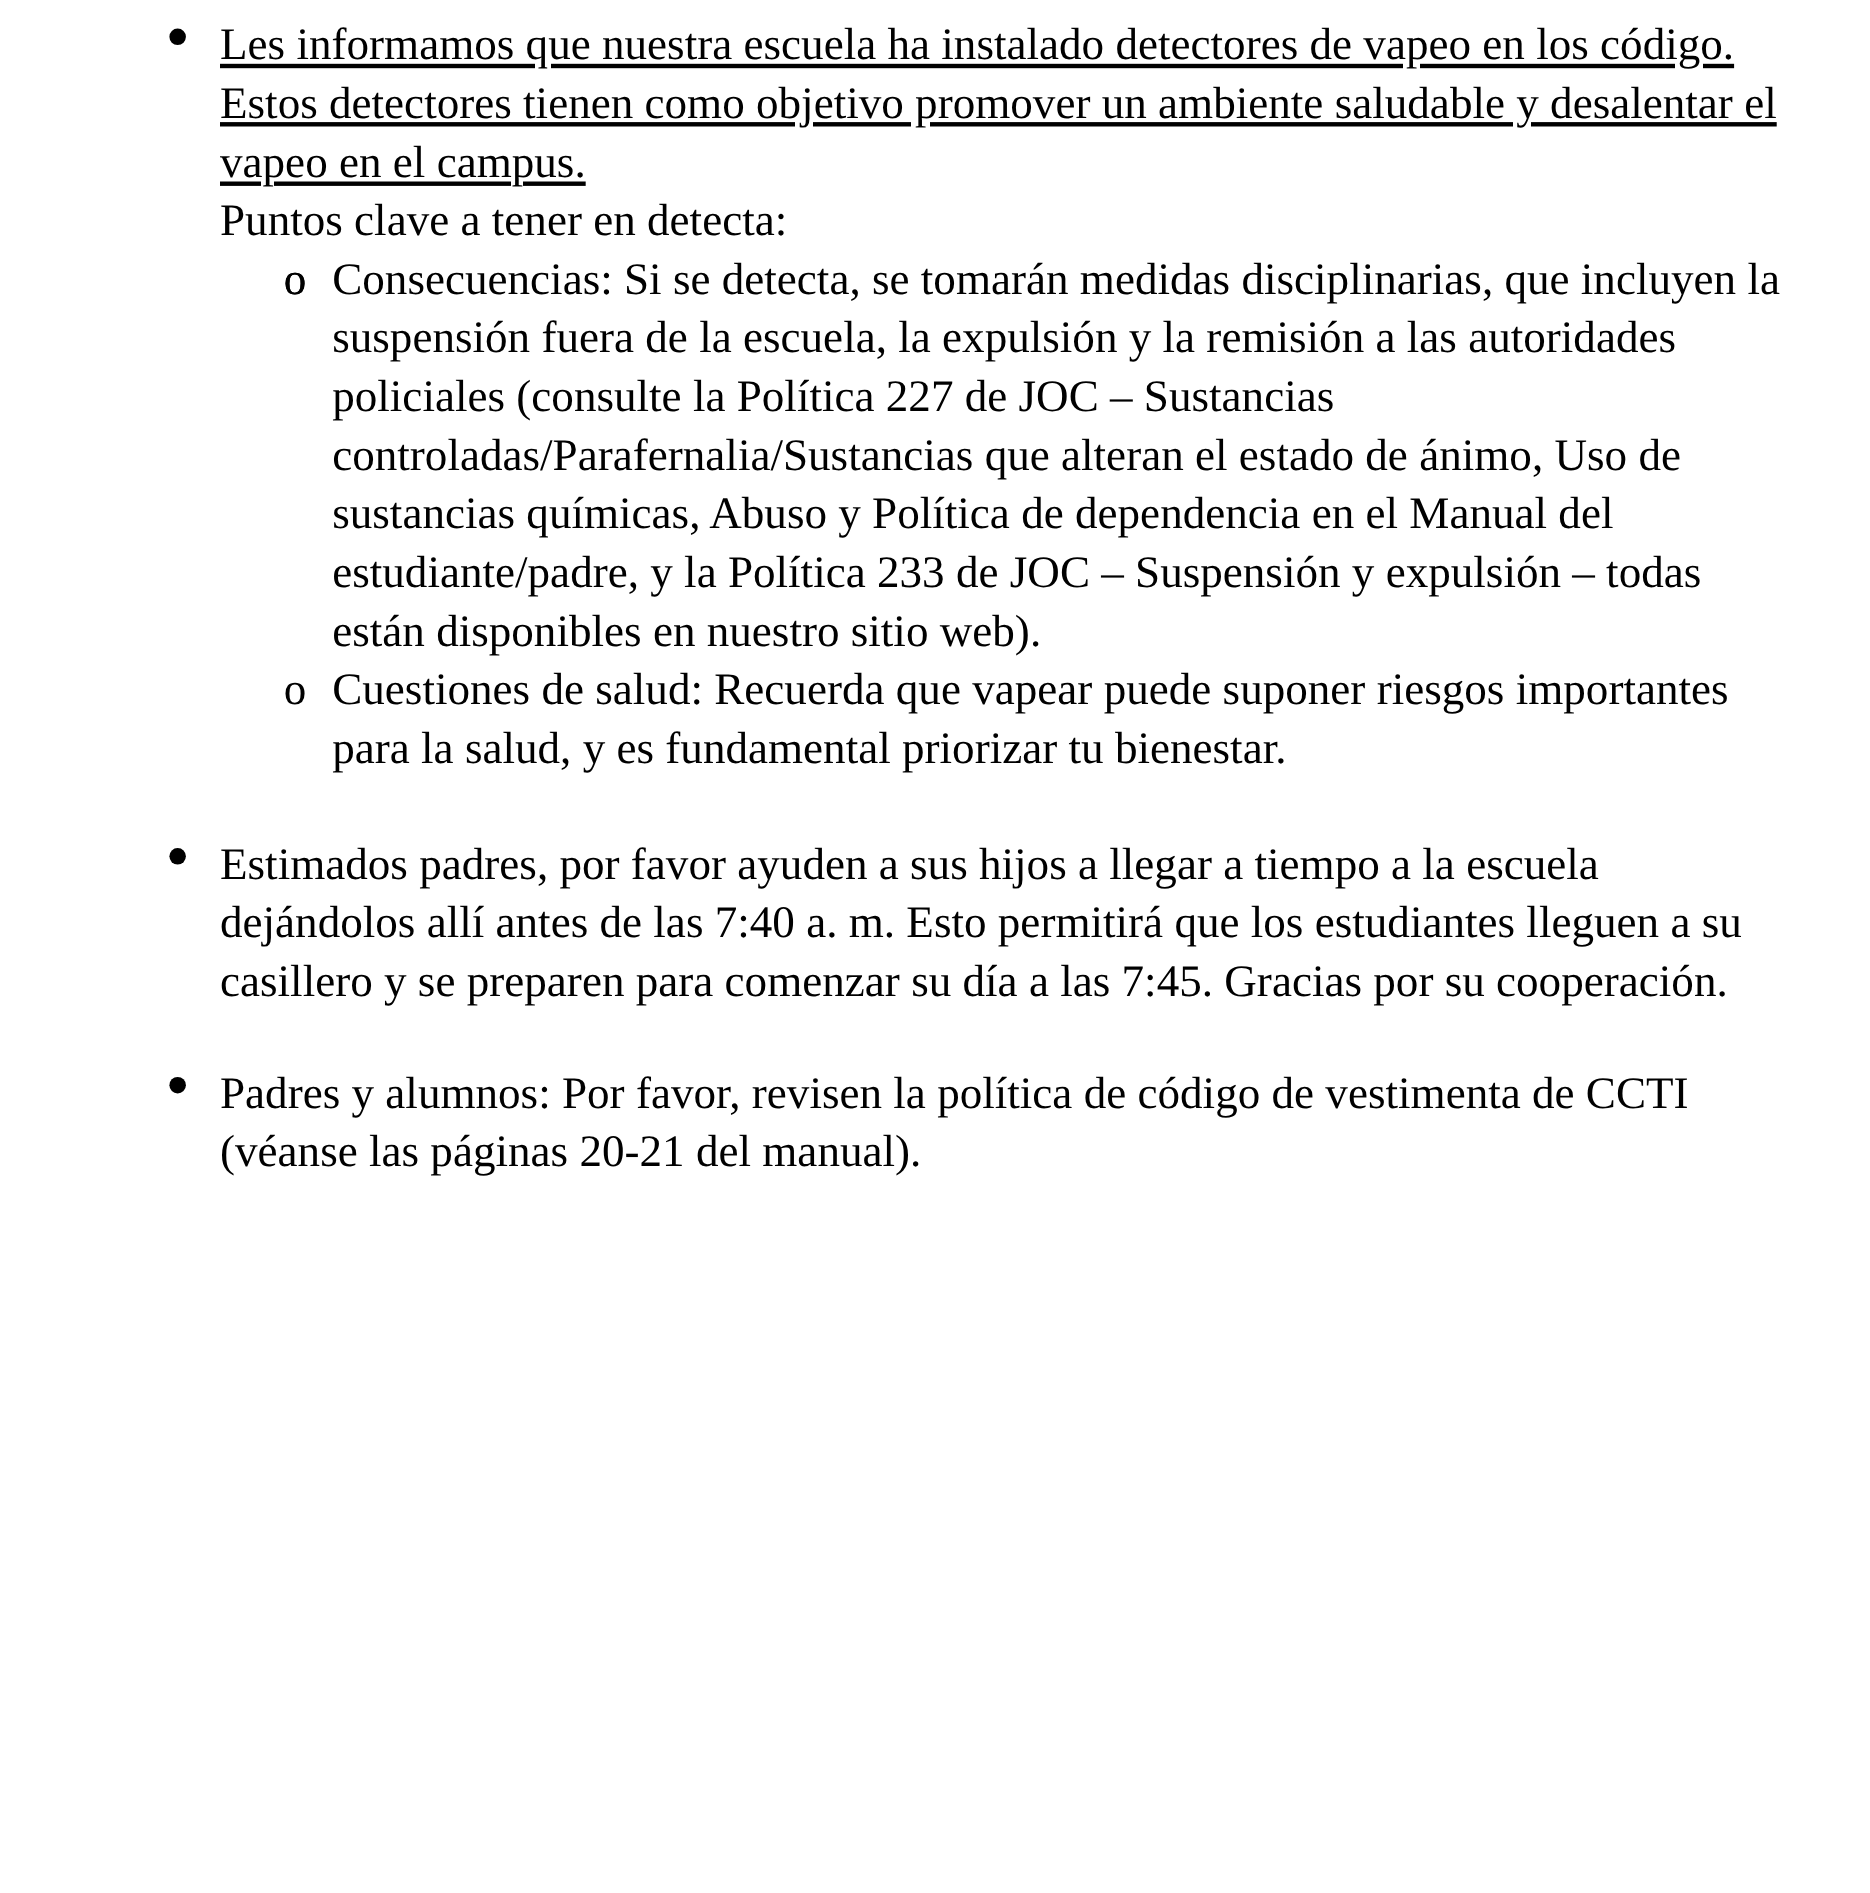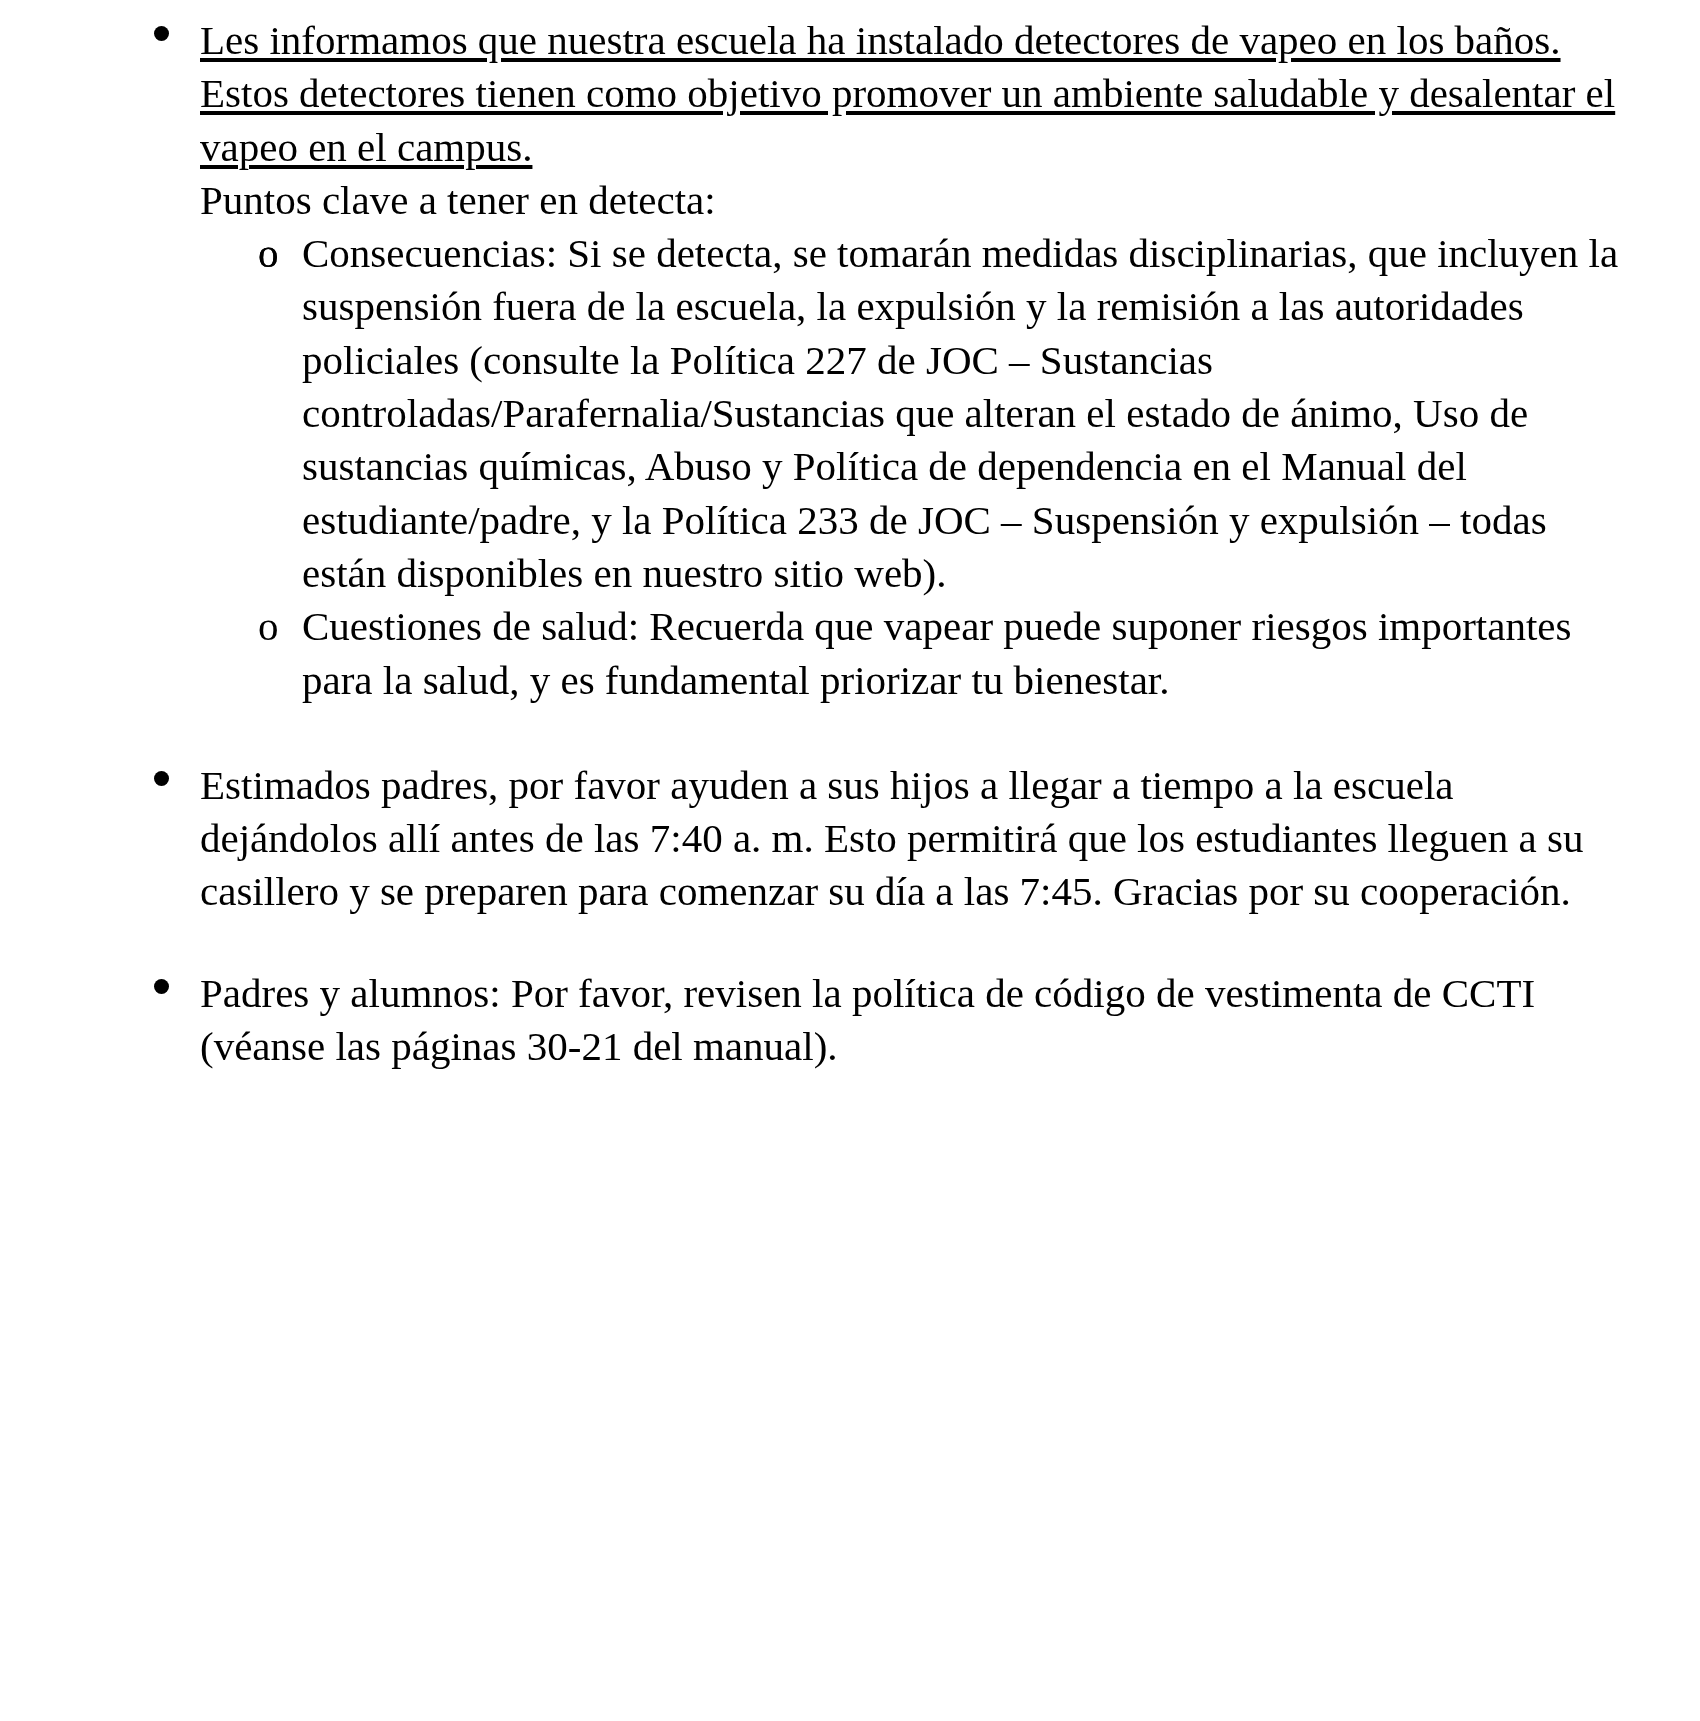--- a/index.html
+++ b/index.html
@@ -76,21 +76,21 @@
 </style>
 </head>
 <body>
 
 <div class="page">
 
   <ul class="level1">
 
     <li class="bullet">
       <span class="marker"></span>
-      <p class="para underline nowrap-block">Les informamos que nuestra escuela ha instalado detectores de vapeo en los baños. Estos detectores tienen como objetivo promover un ambiente saludable y desalentar el vapeo en el campus.</p>
+      <p class="para underline nowrap-block">Les informamos que nuestra escuela ha instalado detectores de vapeo en los código. Estos detectores tienen como objetivo promover un ambiente saludable y desalentar el vapeo en el campus.</p>
       <p class="para">Puntos clave a tener en detecta:</p>
 
       <ul class="level2">
         <li class="subbullet">
           <span class="marker-o">o</span>
         </li>
         <li class="subbullet">
           <span class="marker-o">o</span>
           <span>Consecuencias: Si se detecta, se tomarán medidas disciplinarias, que incluyen la suspensión fuera de la escuela, la expulsión y la remisión a las autoridades policiales (consulte la Política 227 de JOC – Sustancias controladas/Parafernalia/Sustancias que alteran el estado de ánimo, Uso de sustancias químicas, Abuso y Política de dependencia en el Manual del estudiante/padre, y la Política 233 de JOC – Suspensión y expulsión – todas están disponibles en nuestro sitio web).</span>
         </li>
@@ -105,17 +105,17 @@
 
     <li class="bullet">
       <span class="marker"></span>
       <p class="para nowrap-block">Estimados padres, por favor ayuden a sus hijos a llegar a tiempo a la escuela dejándolos allí antes de las 7:40 a. m. Esto permitirá que los estudiantes lleguen a su casillero y se preparen para comenzar su día a las 7:45. Gracias por su cooperación.</p>
     </li>
 
     <div class="gap-mid"></div>
 
     <li class="bullet">
       <span class="marker"></span>
-      <p class="para nowrap-block">Padres y alumnos: Por favor, revisen la política de código de vestimenta de CCTI (véanse las páginas 30-21 del manual).</p>
+      <p class="para nowrap-block">Padres y alumnos: Por favor, revisen la política de código de vestimenta de CCTI (véanse las páginas 20-21 del manual).</p>
     </li>
 
   </ul>
 </div>
 
 </body></html>

